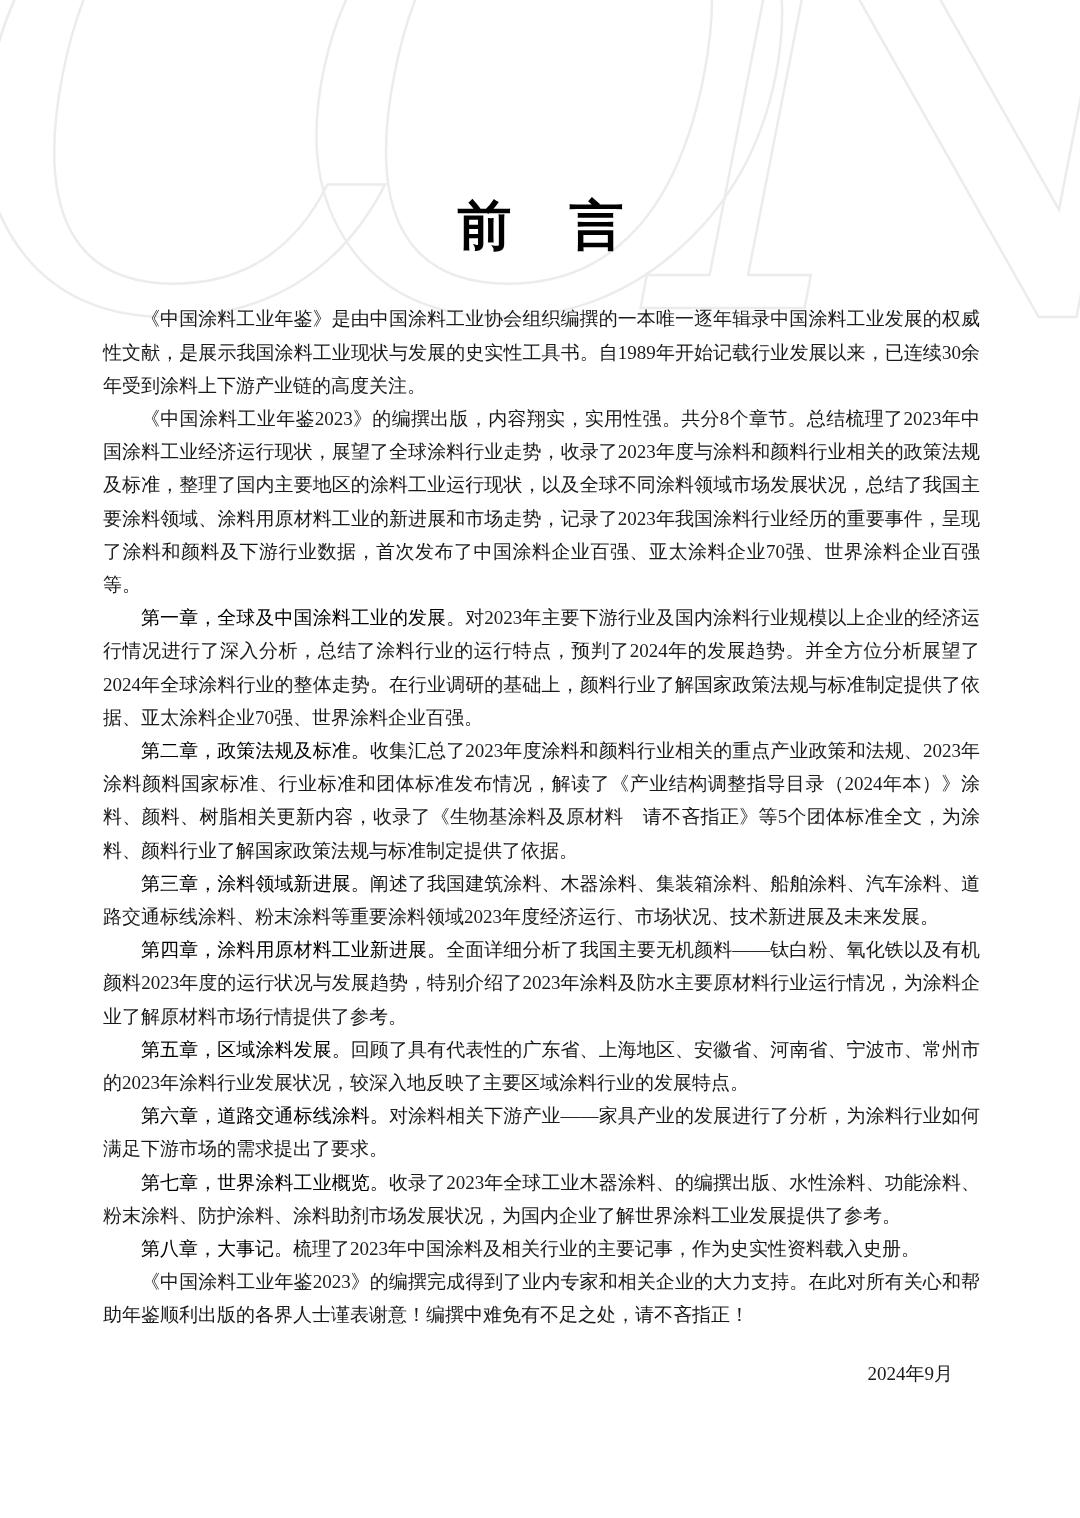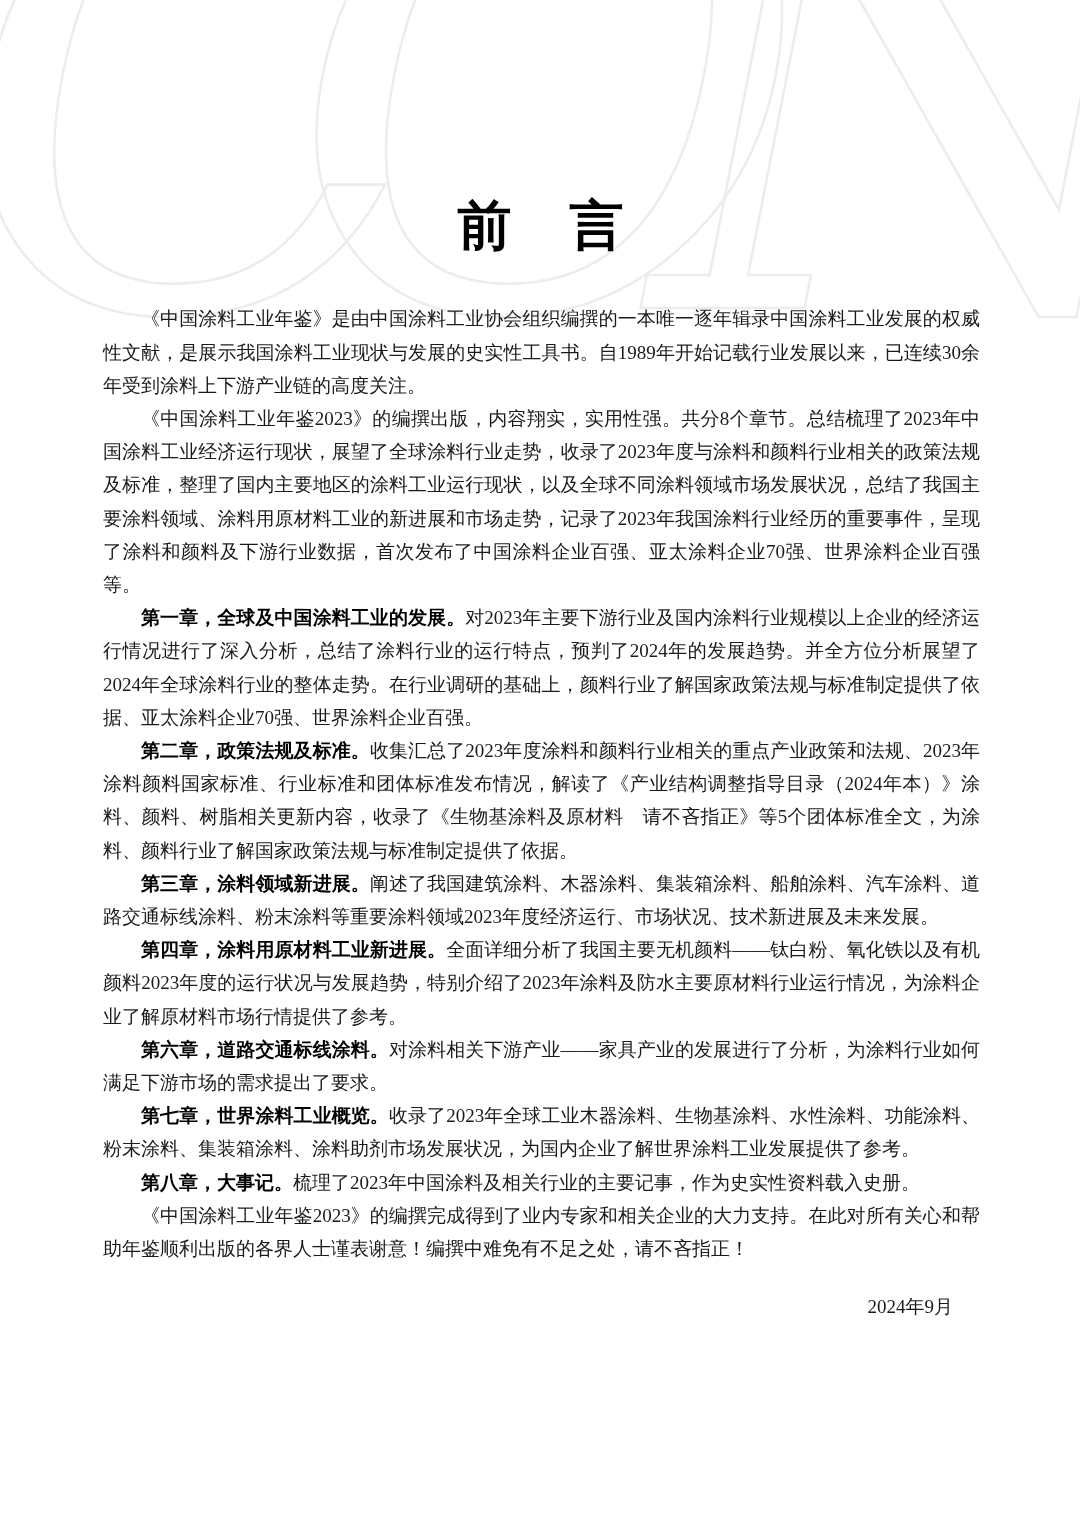--- a/index.html
+++ b/index.html
@@ -41,21 +41,21 @@
   .para {
     margin: 0;
     font-size: 19px;
     line-height: 33.2px;
     text-align: justify;
     text-justify: inter-ideograph;
     text-indent: 2em;
     color: #1a1a1a;
   }
   .lead {
-    font-weight: bold;
+    font-weight: normal;
     color: #000000;
   }
   .signature {
     margin-top: 24px;
     margin-right: 27px;
     text-align: right;
     font-size: 19px;
     line-height: 35px;
     color: #1a1a1a;
   }
@@ -80,24 +80,25 @@
       <p class="para"><span class="lead"></span><span>《中国涂料工业年鉴2023》的编撰出版，内容翔实，实用性强。共分8个章节。总结梳理了2023年中国涂料工业经济运行现状，展望了全球涂料行业走势，收录了2023年度与涂料和颜料行业相关的政策法规及标准，整理了国内主要地区的涂料工业运行现状，以及全球不同涂料领域市场发展状况，总结了我国主要涂料领域、涂料用原材料工业的新进展和市场走势，记录了2023年我国涂料行业经历的重要事件，呈现了涂料和颜料及下游行业数据，首次发布了中国涂料企业百强、亚太涂料企业70强、世界涂料企业百强等。</span></p>
 
       <p class="para"><span class="lead">第一章，全球及中国涂料工业的发展。</span><span>对2023年主要下游行业及国内涂料行业规模以上企业的经济运行情况进行了深入分析，总结了涂料行业的运行特点，预判了2024年的发展趋势。并全方位分析展望了2024年全球涂料行业的整体走势。在行业调研的基础上，颜料行业了解国家政策法规与标准制定提供了依据、亚太涂料企业70强、世界涂料企业百强。</span></p>
 
       <p class="para"><span class="lead">第二章，政策法规及标准。</span><span>收集汇总了2023年度涂料和颜料行业相关的重点产业政策和法规、2023年涂料颜料国家标准、行业标准和团体标准发布情况，解读了《产业结构调整指导目录（2024年本）》涂料、颜料、树脂相关更新内容，收录了《生物基涂料及原材料　请不吝指正》等5个团体标准全文，为涂料、颜料行业了解国家政策法规与标准制定提供了依据。</span></p>
 
       <p class="para"><span class="lead">第三章，涂料领域新进展。</span><span>阐述了我国建筑涂料、木器涂料、集装箱涂料、船舶涂料、汽车涂料、道路交通标线涂料、粉末涂料等重要涂料领域2023年度经济运行、市场状况、技术新进展及未来发展。</span></p>
 
       <p class="para"><span class="lead">第四章，涂料用原材料工业新进展。</span><span>全面详细分析了我国主要无机颜料——钛白粉、氧化铁以及有机颜料2023年度的运行状况与发展趋势，特别介绍了2023年涂料及防水主要原材料行业运行情况，为涂料企业了解原材料市场行情提供了参考。</span></p>
 
+      <p class="para"><span class="lead">第五章，区域涂料发展。</span><span>回顾了具有代表性的广东省、上海地区、安徽省、河南省、宁波市、常州市的2023年涂料行业发展状况，较深入地反映了主要区域涂料行业的发展特点。</span></p>
 
       <p class="para"><span class="lead">第六章，道路交通标线涂料。</span><span>对涂料相关下游产业——家具产业的发展进行了分析，为涂料行业如何满足下游市场的需求提出了要求。</span></p>
 
-      <p class="para"><span class="lead">第七章，世界涂料工业概览。</span><span>收录了2023年全球工业木器涂料、生物基涂料、水性涂料、功能涂料、粉末涂料、集装箱涂料、涂料助剂市场发展状况，为国内企业了解世界涂料工业发展提供了参考。</span></p>
+      <p class="para"><span class="lead">第七章，世界涂料工业概览。</span><span>收录了2023年全球工业木器涂料、的编撰出版、水性涂料、功能涂料、粉末涂料、防护涂料、涂料助剂市场发展状况，为国内企业了解世界涂料工业发展提供了参考。</span></p>
 
       <p class="para"><span class="lead">第八章，大事记。</span><span>梳理了2023年中国涂料及相关行业的主要记事，作为史实性资料载入史册。</span></p>
 
       <p class="para"><span class="lead"></span><span>《中国涂料工业年鉴2023》的编撰完成得到了业内专家和相关企业的大力支持。在此对所有关心和帮助年鉴顺利出版的各界人士谨表谢意！编撰中难免有不足之处，请不吝指正！</span></p>
 
     </div>
 
     <div class="signature">
       <div>2024年9月</div>
     </div>

